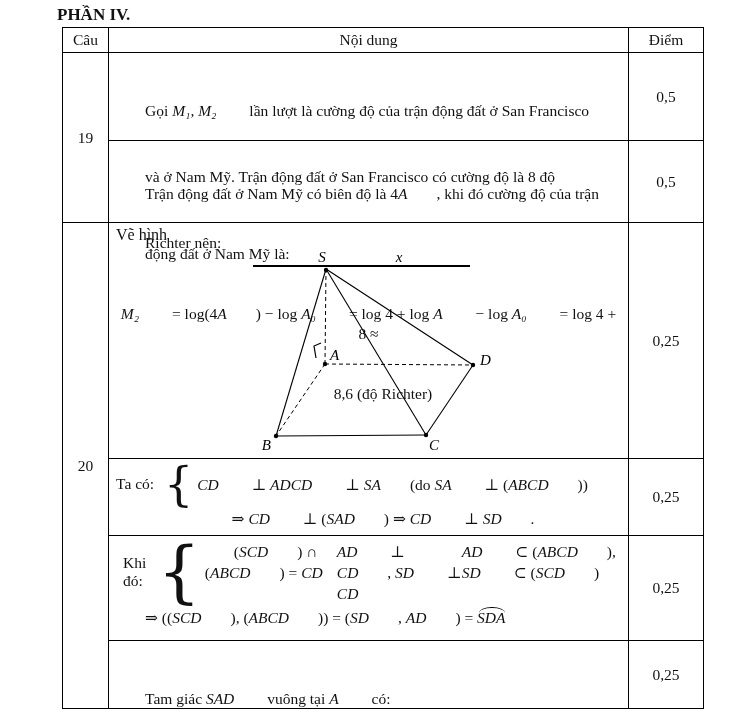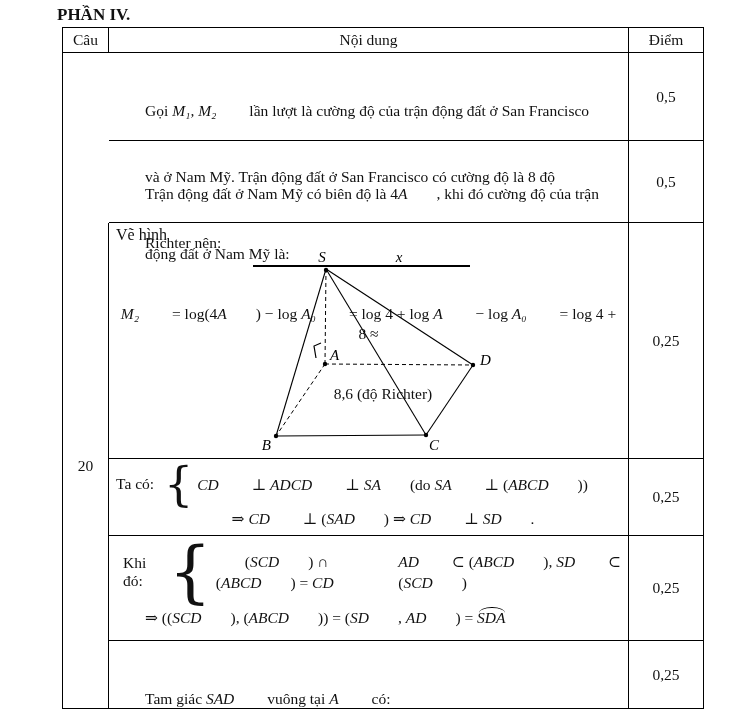--- a/index.html
+++ b/index.html
@@ -51,20 +51,21 @@
 <div class="page">
 
   <div class="title">PHẦN IV.</div>
 
   <div class="tbl">
 
     <div class="cell ctr hdr" style="grid-row:1;grid-column:1;">Câu</div>
     <div class="cell ctr hdr" style="grid-row:1;grid-column:2;">Nội dung</div>
     <div class="cell ctr hdr" style="grid-row:1;grid-column:3;">Điểm</div>
 
+    <div class="cell ctr span19">19</div>
     <div class="cell ctr span20">20</div>
 
     <div class="cell" style="grid-row:2;grid-column:2;">
       <div class="content">
         <div><span class="seg-u">Gọi </span><span class="seg-i">M₁, M₂</span><span class="seg-u"> lần lượt là cường độ của trận động đất ở San Francisco</span></div>
         <div><span class="seg-u">và ở Nam Mỹ. Trận động đất ở San Francisco có cường độ là 8 độ</span></div>
         <div><span class="seg-u">Richter nên:</span></div>
       </div>
     </div>
     <div class="cell ctr" style="grid-row:2;grid-column:3;">0,5</div>
@@ -125,20 +126,21 @@
       <div class="conclusion"><span class="seg-u">⇒ </span><span class="seg-i">CD</span><span class="seg-u"> ⊥ (</span><span class="seg-i">SAD</span><span class="seg-u">) ⇒ </span><span class="seg-i">CD</span><span class="seg-u"> ⊥ </span><span class="seg-i">SD</span><span class="seg-u">.</span></div>
     </div>
     <div class="cell ctr" style="grid-row:5;grid-column:3;">0,25</div>
 
     <div class="cell" style="grid-row:6;grid-column:2;">
       <div class="brace-row indent">
         <span>Khi đó: </span>
         <span class="brace-char brace-3">{</span>
         <span class="brace-lines">
           <span class="bl"><span class="seg-u">(</span><span class="seg-i">SCD</span><span class="seg-u">) ∩ (</span><span class="seg-i">ABCD</span><span class="seg-u">) = </span><span class="seg-i">CD</span></span>
+          <span class="bl"><span class="seg-i">AD</span><span class="seg-u"> ⊥ </span><span class="seg-i">CD</span><span class="seg-u">, </span><span class="seg-i">SD</span><span class="seg-u"> ⊥ </span><span class="seg-i">CD</span></span>
           <span class="bl"><span class="seg-i">AD</span><span class="seg-u"> ⊂ (</span><span class="seg-i">ABCD</span><span class="seg-u">), </span><span class="seg-i">SD</span><span class="seg-u"> ⊂ (</span><span class="seg-i">SCD</span><span class="seg-u">)</span></span>
         </span>
       </div>
       <div class="conclusion"><span class="seg-u">⇒ ((</span><span class="seg-i">SCD</span><span class="seg-u">), (</span><span class="seg-i">ABCD</span><span class="seg-u">)) = (</span><span class="seg-i">SD</span><span class="seg-u">, </span><span class="seg-i">AD</span><span class="seg-u">) = </span><span class="seg-h">SDA</span></div>
     </div>
     <div class="cell ctr" style="grid-row:6;grid-column:3;">0,25</div>
 
     <div class="cell" style="grid-row:7;grid-column:2;">
       <div class="content" style="padding-bottom:0;">
         <div><span class="seg-u">Tam giác </span><span class="seg-i">SAD</span><span class="seg-u"> vuông tại </span><span class="seg-i">A</span><span class="seg-u"> có:</span></div>

